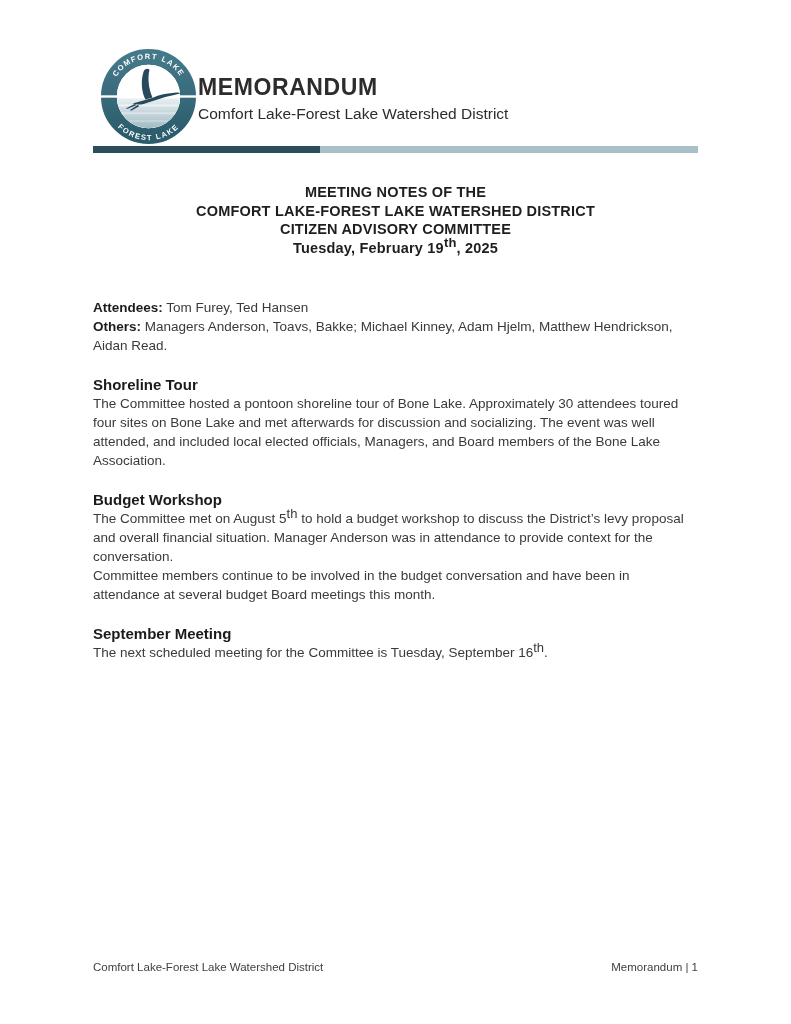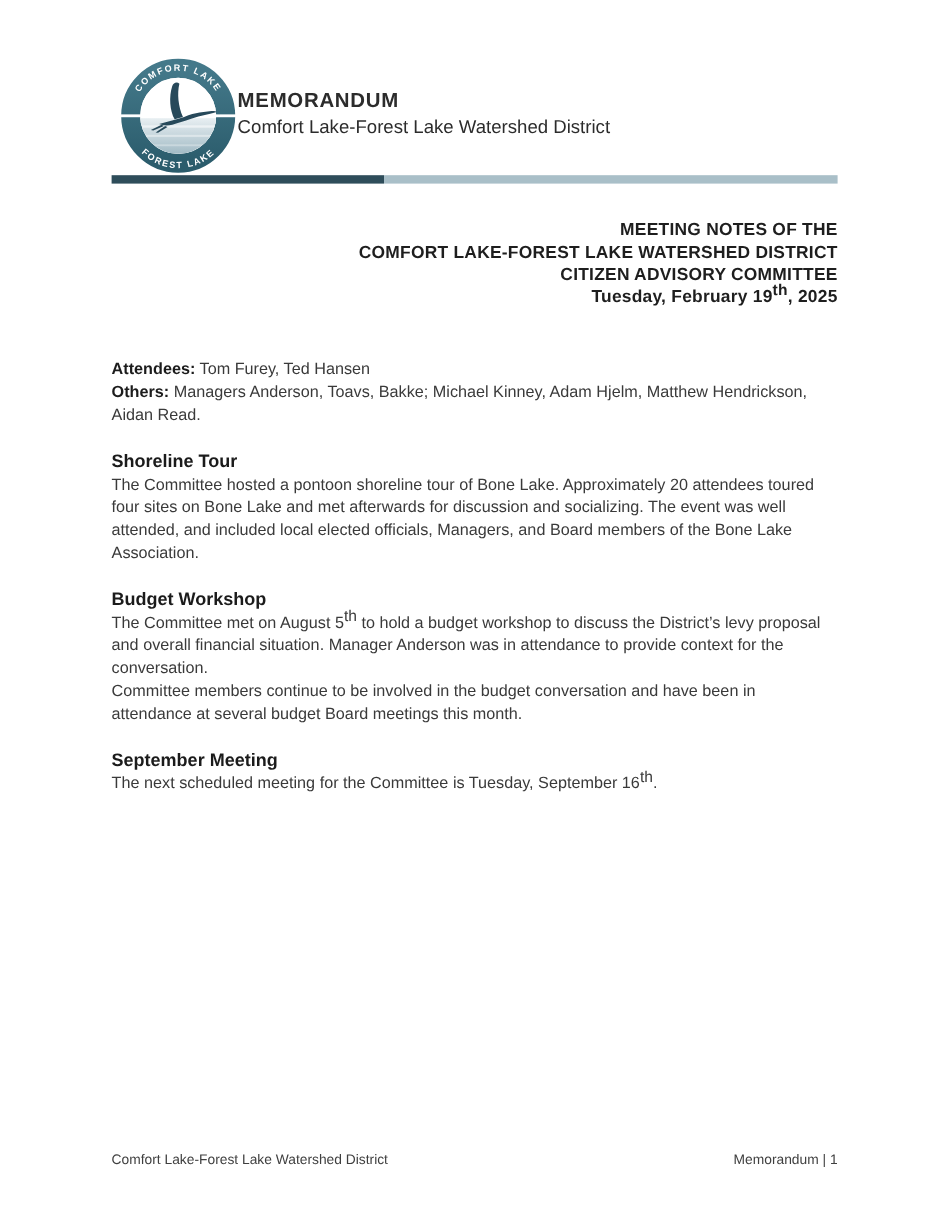--- a/index.html
+++ b/index.html
@@ -11,36 +11,36 @@
     color:#3a3a3a;
     overflow:hidden;
   }
 
   
   .logo { position:absolute; left:99px; top:47px; width:99px; height:99px; }
   .logo svg { width:99px; height:99px; display:block; }
 
   .header-text { position:absolute; left:198px; top:74px; }
   .memo-title {
-    font-size:17px; font-weight:bold; color:#2c2c2c; letter-spacing:0.6px;
+    font-size:23px; font-weight:bold; color:#2c2c2c; letter-spacing:0.6px;
   }
   .org-name { font-size:15.5px; color:#2c2c2c; margin-top:4px; }
 
   
   .divider { position:absolute; left:93px; top:146px; width:605px; height:7px; display:flex; }
   .divider-dark { width:227px; height:100%; background:#2e4d5a; }
   .divider-light { flex:1; height:100%; background:#a9bfc8; }
 
   
   .content {
     position:absolute; left:93px; top:183px; width:605px;
     font-size:13.5px; line-height:19px; color:#3a3a3a;
   }
   .doc-title {
-    text-align:right; font-weight:bold; color:#1e1e1e;
+    text-align:center; font-weight:bold; color:#1e1e1e;
     font-size:14.5px; line-height:18.5px; letter-spacing:0.2px;
   }
   .attendees-block { margin-top:41px; }
   .lead { font-weight:bold; color:#1c1c1c;text-align:center; }
   section h3 {
     margin:20px 0 0 0; font-size:15px; line-height:19px;
     font-weight:bold; color:#1b1b1b;
   }
   .para { margin:0; }
   sup.ord { font-size:13px; vertical-align:super; line-height:0; }
@@ -129,21 +129,21 @@
         <span>Tom Furey, Ted Hansen</span>
       </div>
       <div>
         <span class="lead">Others:</span>
         <span>Managers Anderson, Toavs, Bakke; Michael Kinney, Adam Hjelm, Matthew Hendrickson, Aidan Read.</span>
       </div>
     </div>
 
     <section>
       <h3>Shoreline Tour</h3>
-      <div class="para">The Committee hosted a pontoon shoreline tour of Bone Lake. Approximately 20 attendees toured four sites on Bone Lake and met afterwards for discussion and socializing. The event was well attended, and included local elected officials, Managers, and Board members of the Bone Lake Association.</div>
+      <div class="para">The Committee hosted a pontoon shoreline tour of Bone Lake. Approximately 30 attendees toured four sites on Bone Lake and met afterwards for discussion and socializing. The event was well attended, and included local elected officials, Managers, and Board members of the Bone Lake Association.</div>
     </section>
 
     <section>
       <h3>Budget Workshop</h3>
       <div class="para"><span>The Committee met on August 5</span><sup class="ord">th</sup><span> to hold a budget workshop to discuss the District’s levy proposal and overall financial situation. Manager Anderson was in attendance to provide context for the conversation.</span></div>
       <div class="para">Committee members continue to be involved in the budget conversation and have been in attendance at several budget Board meetings this month.</div>
     </section>
 
     <section>
       <h3>September Meeting</h3>

